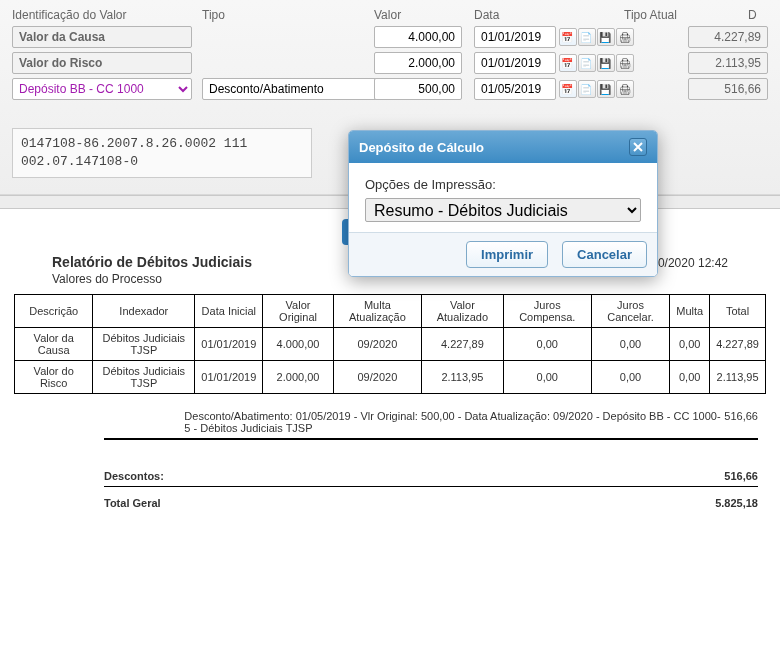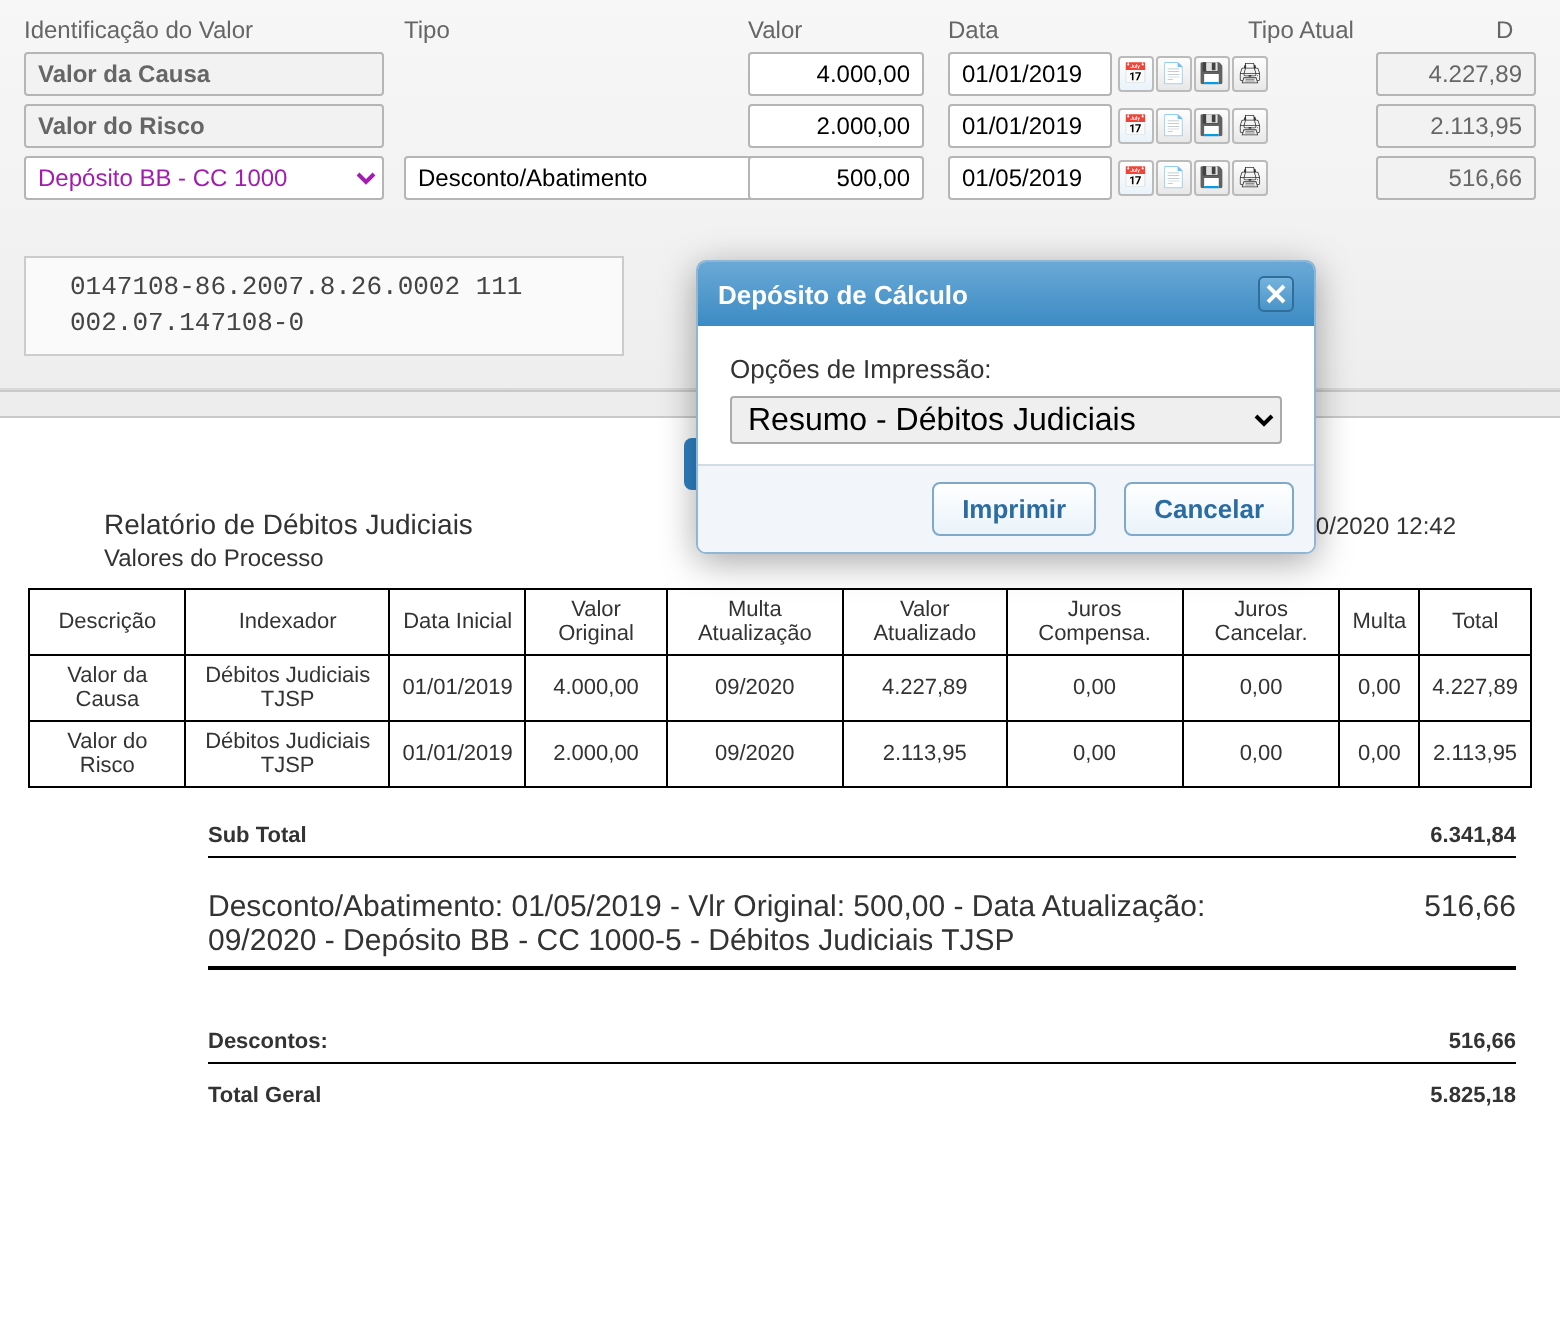--- a/index.html
+++ b/index.html
@@ -12,21 +12,21 @@
     .inp.ro{background:#f2f2f2;color:#666}
     .sel{border:1px solid #b5b5b5;background:#fff;height:22px;padding:1px 2px;font-size:12px;border-radius:2px}
     .id-inp{width:180px;font-weight:bold;color:#a21caf}
     .tipo-inp{width:188px}
     .val-inp{width:88px;text-align:right}
     .date-inp{width:82px}
     .atual-inp{width:80px;text-align:right;margin-left:4px}
     .icon-strip{display:inline-flex;gap:1px;margin-left:3px}
     .mini{width:18px;height:18px;border:1px solid #bbb;border-radius:2px;display:flex;align-items:center;justify-content:center;font-size:10px;background:linear-gradient(#fdfdfd,#e8e8e8);cursor:pointer}
     .cal-ic{background:linear-gradient(#ffffff,#eaf3fb)}
-    .code-box{margin-top:28px;border:1px solid #ccc;background:#fafafa;padding:6px 22px;font-family:"Courier New",monospace;font-size:13px;color:#444;width:300px;line-height:1.4}
+    .code-box{margin-top:28px;border:1px solid #ccc;background:#fafafa;padding:6px 8px;font-family:"Courier New",monospace;font-size:13px;color:#444;width:300px;line-height:1.4}
     
     .dialog{position:absolute;left:348px;top:130px;width:310px;border:1px solid #8fb6d6;border-radius:5px;box-shadow:0 4px 18px rgba(0,0,0,.35);background:#fff;z-index:50}
     .dlg-title{background:linear-gradient(#6aa9d6,#3c8bc4);color:#fff;font-weight:bold;font-size:13px;padding:7px 10px;border-radius:4px 4px 0 0;display:flex;align-items:center;justify-content:space-between}
     .dlg-close{width:18px;height:18px;border:1px solid #2f6d9b;border-radius:3px;background:linear-gradient(#75b2dd,#4a94c8);color:#fff;display:flex;align-items:center;justify-content:center;font-size:12px;cursor:pointer}
     .dlg-body{padding:14px 16px 10px}
     .dlg-lbl{font-size:13px;color:#333;margin-bottom:6px;display:block}
     .dlg-sel{width:100%;height:24px;border:1px solid #aaa;border-radius:2px;font-size:16px;padding:2px 4px}
     .dlg-foot{border-top:1px solid #d0dde7;background:#f2f6fa;padding:8px 10px;display:flex;justify-content:flex-end;gap:14px;border-radius:0 0 4px 4px}
     .dlg-btn{border:1px solid #7ea9c8;background:linear-gradient(#ffffff,#eaf3fa);color:#2b6ca3;font-weight:bold;font-size:13px;padding:5px 14px;border-radius:4px;cursor:pointer}
     
@@ -34,31 +34,31 @@
     .report{padding:6px 14px 16px}
     .logo-wrap{text-align:center;margin:2px 0 6px}
     .logo{display:inline-flex;align-items:center;gap:4px}
     .logo-badge{width:26px;height:26px;border-radius:4px;background:#2f82c4;position:relative}
     .logo-badge:before{content:"C";position:absolute;left:6px;top:3px;color:#fff;font-weight:bold;font-size:15px;font-family:Arial}
     .logo-badge:after{content:"";position:absolute;left:10px;top:-5px;width:6px;height:6px;background:#2f82c4;border-radius:1px}
     .logo-txt{font-size:18px;font-weight:bold;letter-spacing:.5px}
     .logo-g{color:#2f82c4}.logo-o{color:#e38b2a}
     .logo-sub{font-size:8px;color:#e38b2a;display:block;line-height:1}
     .rep-head{display:flex;justify-content:space-between;align-items:flex-end;margin:4px 38px 2px}
-    .rep-h1{font-size:14px;font-weight:normal}
+    .rep-h1{font-size:14px;font-weight:bold}
     .rep-h2{font-size:12px;margin:2px 0 8px 38px}
     .emit{font-size:12px}
     table.rpt{width:100%;border-collapse:collapse;font-size:11px}
     table.rpt th,table.rpt td{border:1px solid #000;padding:4px 6px;text-align:center}
     table.rpt th{font-weight:normal}
     .totals-block{margin:14px 8px 0 90px;font-size:11px}
     .tot-line{display:flex;justify-content:space-between;border-bottom:1px solid #000;padding:4px 0}
     .tot-lbl{font-weight:bold}
     .tot-val{font-weight:bold}
-    .desc-text{font-size:15px;margin:16px 8px 0 90px;display:flex;justify-content:space-between}
+    .desc-text{font-size:11px;margin:16px 8px 0 90px;display:flex;justify-content:flex-end}
     .desc-text span:first-child{max-width:540px}
     .rule{border-top:2px solid #000;margin:4px 8px 0 90px}
     .spacer{height:12px}
   </style>
 </head>
 <body>
 
 <div class="app-top">
   <div class="col-heads">
     <div class="ch1">Identificação do Valor</div>
@@ -202,26 +202,20 @@
           <td>09/2020</td>
           <td>2.113,95</td>
           <td>0,00</td>
           <td>0,00</td>
           <td>0,00</td>
           <td>2.113,95</td>
         </tr>
       </tbody>
   </table>
 
-  <div class="totals-block">
-    <div class="tot-line">
-      <span class="tot-lbl">Sub Total</span>
-      <span class="tot-val">6.341,84</span>
-    </div>
-  </div>
 
   <div class="desc-text">
     <span>Desconto/Abatimento: 01/05/2019 - Vlr Original: 500,00 - Data Atualização: 09/2020 - Depósito BB - CC 1000-5 -  Débitos Judiciais TJSP</span>
     <span>516,66</span>
   </div>
   <div class="rule"></div>
 
   <div class="spacer"></div>
   <div class="totals-block">
     <div class="tot-line">

